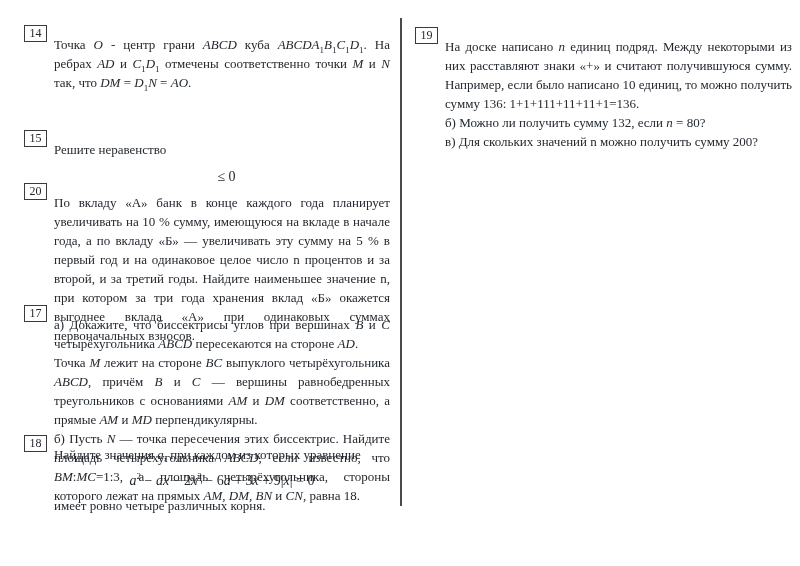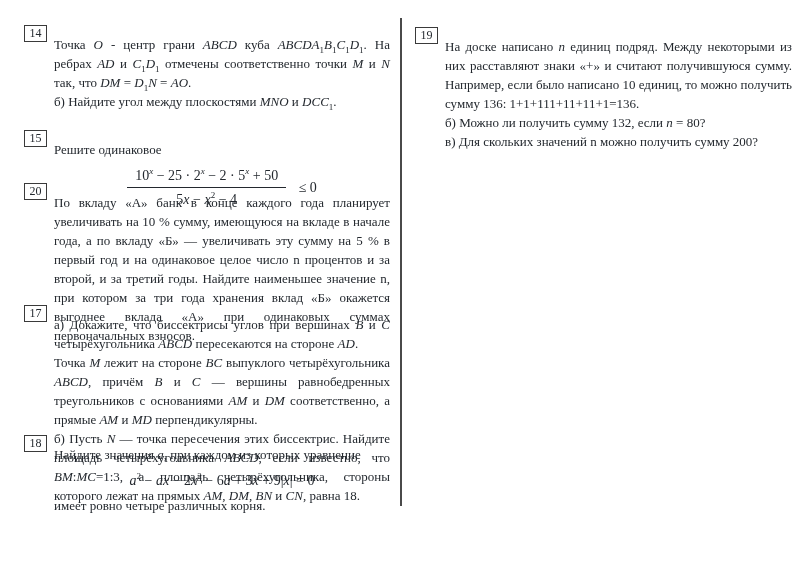--- a/index.html
+++ b/index.html
@@ -66,35 +66,30 @@
 <div class="page">
 
   <div class="divider"></div>
 
   <div class="problem left-col" style="top:24px">
     <div class="numbox">
       <span>14</span>
     </div>
     <div class="pbody">
       <p>Точка <i>O</i> - центр грани <i>ABCD</i> куба <i>ABCDA</i><sub>1</sub><i>B</i><sub>1</sub><i>C</i><sub>1</sub><i>D</i><sub>1</sub>. На ребрах <i>AD</i> и <i>C</i><sub>1</sub><i>D</i><sub>1</sub> отмечены соответственно точки <i>M</i> и <i>N</i> так, что <i>DM</i> = <i>D</i><sub>1</sub><i>N</i> = <i>AO</i>.</p>
-      <p>б) Найдите угол между плоскостями <i>MNO</i> и <i>DCC</i><sub>1</sub>.</p>
     </div>
   </div>
 
   <div class="problem left-col" style="top:129px">
     <div class="numbox">
       <span>15</span>
     </div>
     <div class="pbody">
-      <p>Решите одинаковое</p>
+      <p>Решите неравенство</p>
       <div class="formula-line">
-        <span class="frac">
-          <span class="num">10<sup><i>x</i></sup> − 25 · 2<sup><i>x</i></sup> − 2 · 5<sup><i>x</i></sup> + 50</span>
-          <span class="den">5<i>x</i> − <i>x</i><sup>2</sup> − 4</span>
-        </span>
         <span class="rel">≤ 0</span>
       </div>
     </div>
   </div>
 
   <div class="problem left-col" style="top:182px">
     <div class="numbox">
       <span>20</span>
     </div>
     <div class="pbody">

